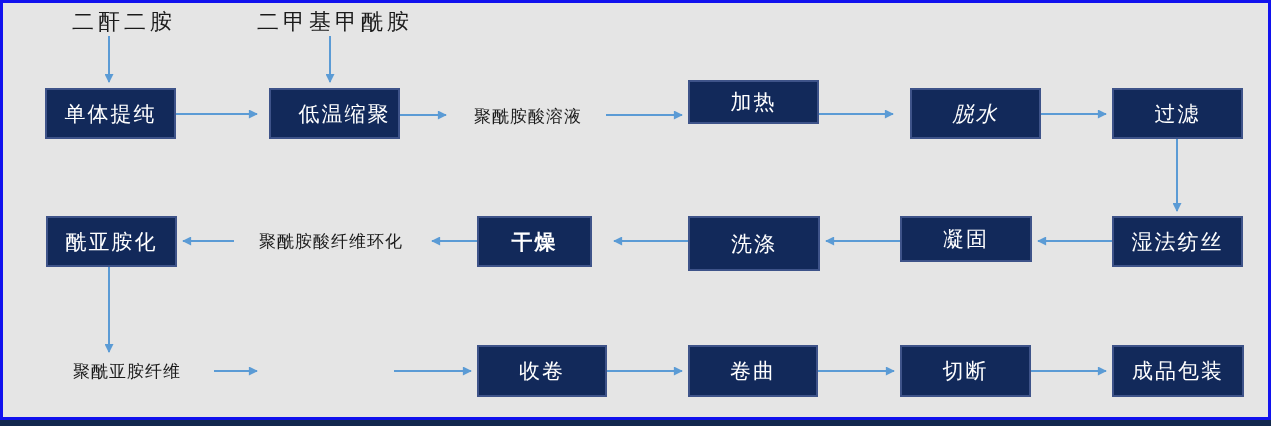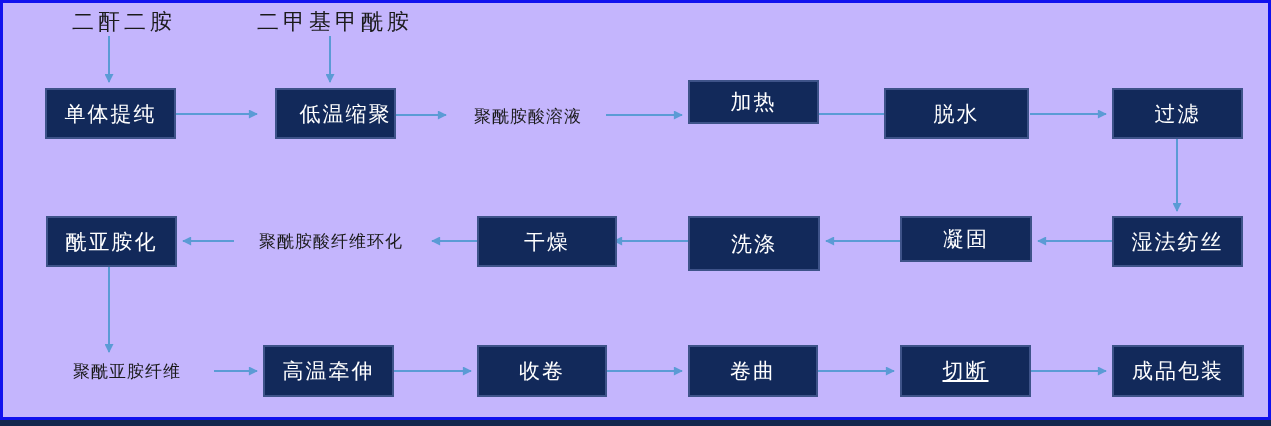--- a/index.html
+++ b/index.html
@@ -9,21 +9,21 @@
     --frame-border:#1212ee;
     --bottom-bar:#12284e;
     --label-text:#1a1a1a;
     --box-text:#ffffff;
   }
   html,body{margin:0;padding:0;background:#ffffff;}
   body{font-family:"DejaVu Serif","Liberation Serif",serif;}
   .frame{
     position:relative;
     width:1271px;height:426px;
-    background:#c4b5fd;
+    background:#e5e5e5;
     box-sizing:border-box;
     overflow:hidden;
   }
   .frame-border{
     position:absolute;left:0;top:0;right:0;bottom:6px;
     border:3px solid var(--frame-border);
     pointer-events:none;
   }
   .bottom-bar{
     position:absolute;left:0;right:0;bottom:0;height:6px;
@@ -51,38 +51,38 @@
     color:var(--label-text);
     font-size:22px;
     letter-spacing:4px;
     text-align:center;
     white-space:nowrap;
   }
   
   .n-input1{left:62px;top:8px;width:124px;height:28px;}
   .n-input2{left:258px;top:8px;width:154px;height:28px;}
   .n-b1{left:45px;top:88px;width:131px;height:51px;}
-  .n-b2{left:275px;top:88px;width:121px;height:51px;padding-left:20px;}
+  .n-b2{left:269px;top:88px;width:131px;height:51px;padding-left:20px;}
   .n-t1{left:452px;top:102px;width:152px;height:28px;}
   .n-b3{left:688px;top:80px;width:131px;height:44px;}
-  .n-b4{left:884px;top:88px;width:145px;height:51px;}
+  .n-b4{left:910px;top:88px;width:131px;height:51px;font-style:italic;}
   .n-b5{left:1112px;top:88px;width:131px;height:51px;}
   
   .n-b6{left:46px;top:216px;width:131px;height:51px;}
   .n-t2{left:236px;top:227px;width:190px;height:28px;text-align:center;}
-  .n-b7{left:477px;top:216px;width:140px;height:51px;}
+  .n-b7{left:477px;top:216px;width:115px;height:51px;font-weight:bold;}
   .n-b8{left:688px;top:216px;width:132px;height:55px;}
   .n-b9{left:900px;top:216px;width:132px;height:46px;}
   .n-b10{left:1112px;top:216px;width:131px;height:51px;}
   
   .n-t3{left:42px;top:357px;width:170px;height:28px;}
   .n-b11{left:263px;top:345px;width:131px;height:52px;}
   .n-b12{left:477px;top:345px;width:130px;height:52px;}
   .n-b13{left:688px;top:345px;width:130px;height:52px;}
-  .n-b14{left:900px;top:345px;width:131px;height:52px;text-decoration:underline;}
+  .n-b14{left:900px;top:345px;width:131px;height:52px;}
   .n-b15{left:1112px;top:345px;width:132px;height:52px;}
 </style>
 </head>
 <body>
 
 <div class="frame">
   <div class="frame-border"></div>
 
   <svg class="arrows" viewBox="0 0 1271 426" xmlns="http://www.w3.org/2000/svg">
     <defs>
@@ -128,20 +128,19 @@
   <div class="node box n-b5">过滤</div>
 
   <div class="node box n-b6">酰亚胺化</div>
   <div class="node plain n-t2">聚酰胺酸纤维环化</div>
   <div class="node box n-b7">干燥</div>
   <div class="node box n-b8">洗涤</div>
   <div class="node box n-b9">凝固</div>
   <div class="node box n-b10">湿法纺丝</div>
 
   <div class="node plain n-t3">聚酰亚胺纤维</div>
-  <div class="node box n-b11">高温牵伸</div>
   <div class="node box n-b12">收卷</div>
   <div class="node box n-b13">卷曲</div>
   <div class="node box n-b14">切断</div>
   <div class="node box n-b15">成品包装</div>
 
   <div class="bottom-bar"></div>
 </div>
 
 </body></html>

